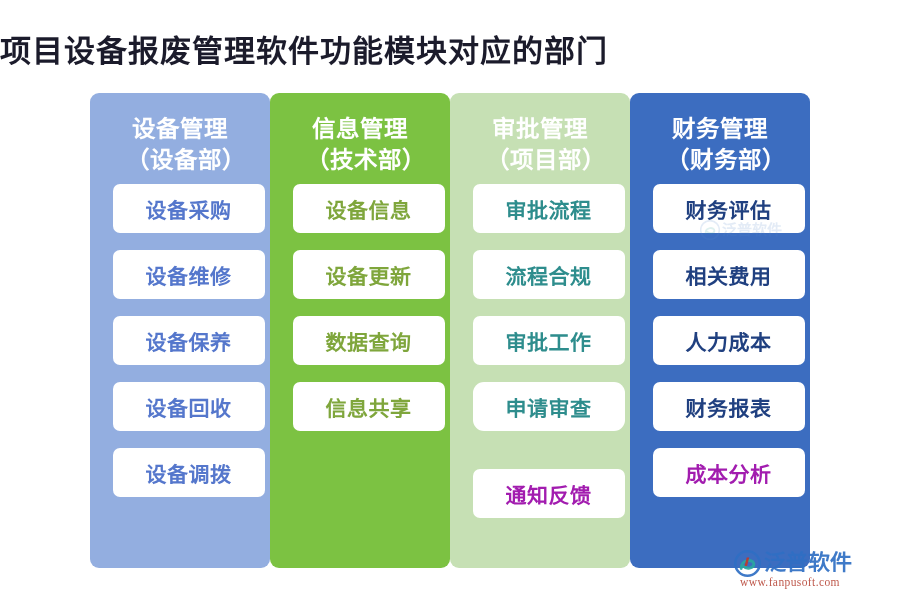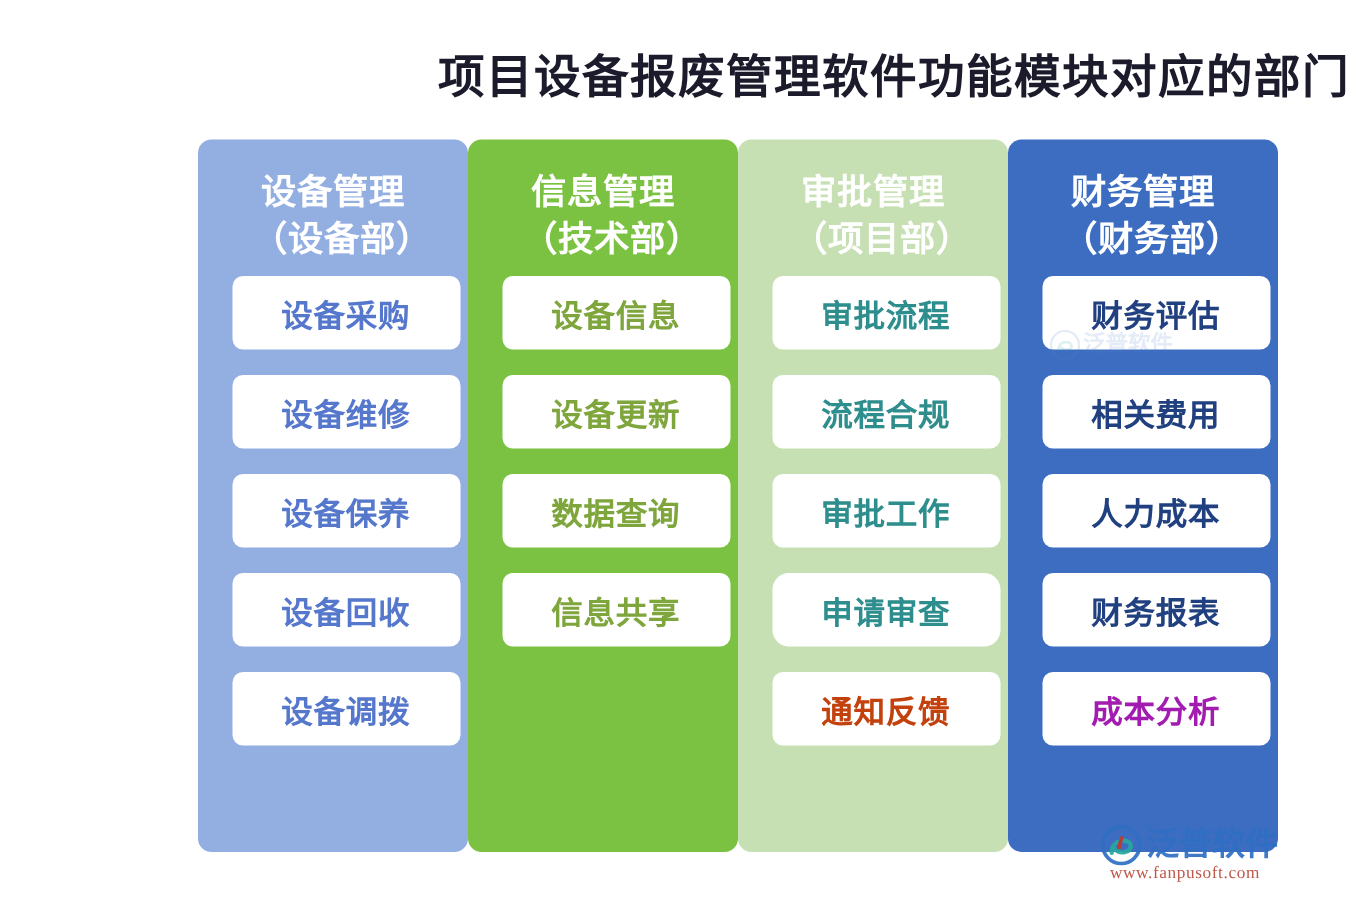--- a/index.html
+++ b/index.html
@@ -22,38 +22,38 @@
     height: 600px;
     box-sizing: border-box;
   }
 
   
   .page-title {
     position: absolute;
     top: 26px;
     left: 0;
     width: 900px;
-    text-align: right;
+    text-align: left;
     font-size: 31px;
     font-weight: 700;
     letter-spacing: 1px;
     color: #1b1b2b;
     font-family: "Liberation Serif", "DejaVu Serif", serif;
     white-space: nowrap;
   }
 
   
   .columns {
     position: absolute;
     top: 93px;
     left: 48px;
     width: 804px;
     height: 475px;
     display: flex;
-    justify-content: flex-end;
+    justify-content: center;
     align-items: stretch;
   }
 
   .column {
     width: 180px;
     border-radius: 9px;
     display: flex;
     flex-direction: column;
     align-items: center;
     box-sizing: border-box;
@@ -217,21 +217,21 @@
     <div class="column" id="col-2" style="background-color: rgb(198, 224, 180);">
       <div class="col-header">
         <span>审批管理</span>
         <span class="line2">（项目部）</span>
       </div>
       <div class="card-list">
         <div class="card" style="color: rgb(46, 141, 141);">审批流程</div>
         <div class="card" style="color: rgb(46, 141, 141);">流程合规</div>
         <div class="card" style="color: rgb(46, 141, 141);">审批工作</div>
         <div class="card" style="color: rgb(46, 141, 141); border-radius: 11px;">申请审查</div>
-        <div class="card" style="color: #c2410c;">通知反馈</div>
+        <div class="card" style="color: #a21caf; margin-top: 21px;">通知反馈</div>
       </div>
     </div>
 
     <div class="column" id="col-3" style="background-color: rgb(60, 109, 192);">
       <div class="col-header">
         <span>财务管理</span>
         <span class="line2">（财务部）</span>
       </div>
       <div class="card-list">
         <div class="card" style="color: rgb(32, 64, 128);">财务评估</div>

